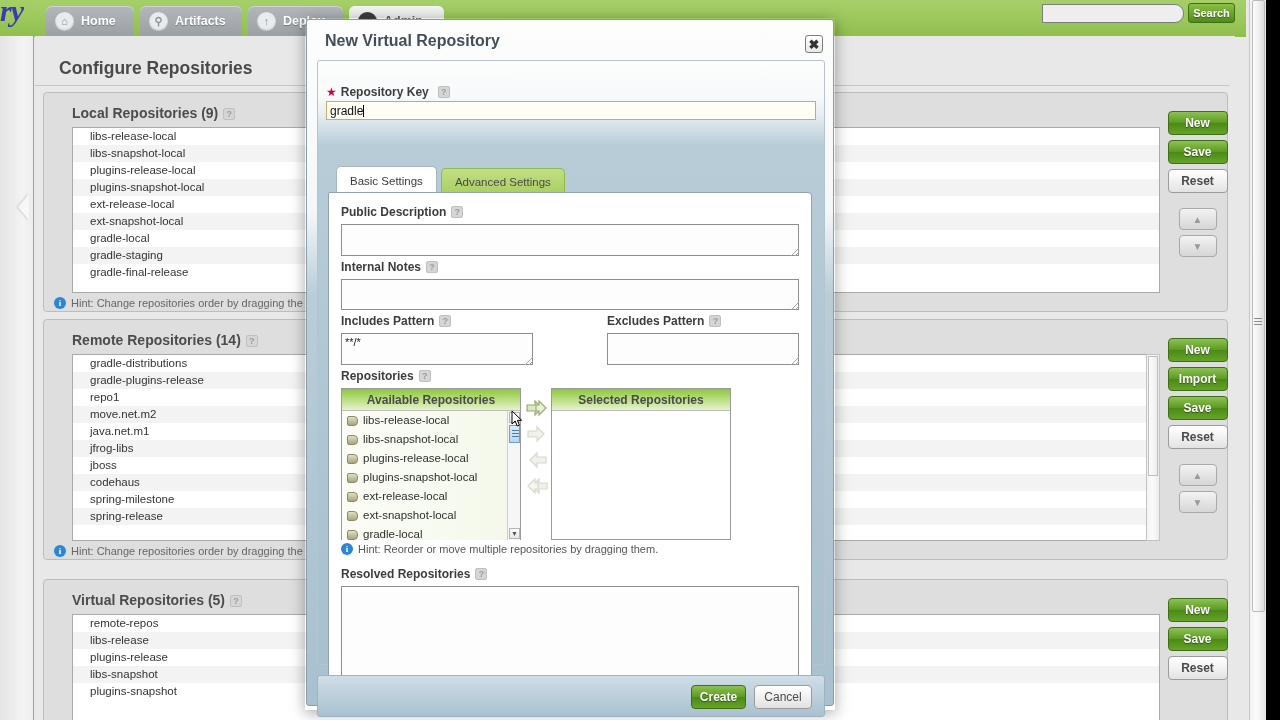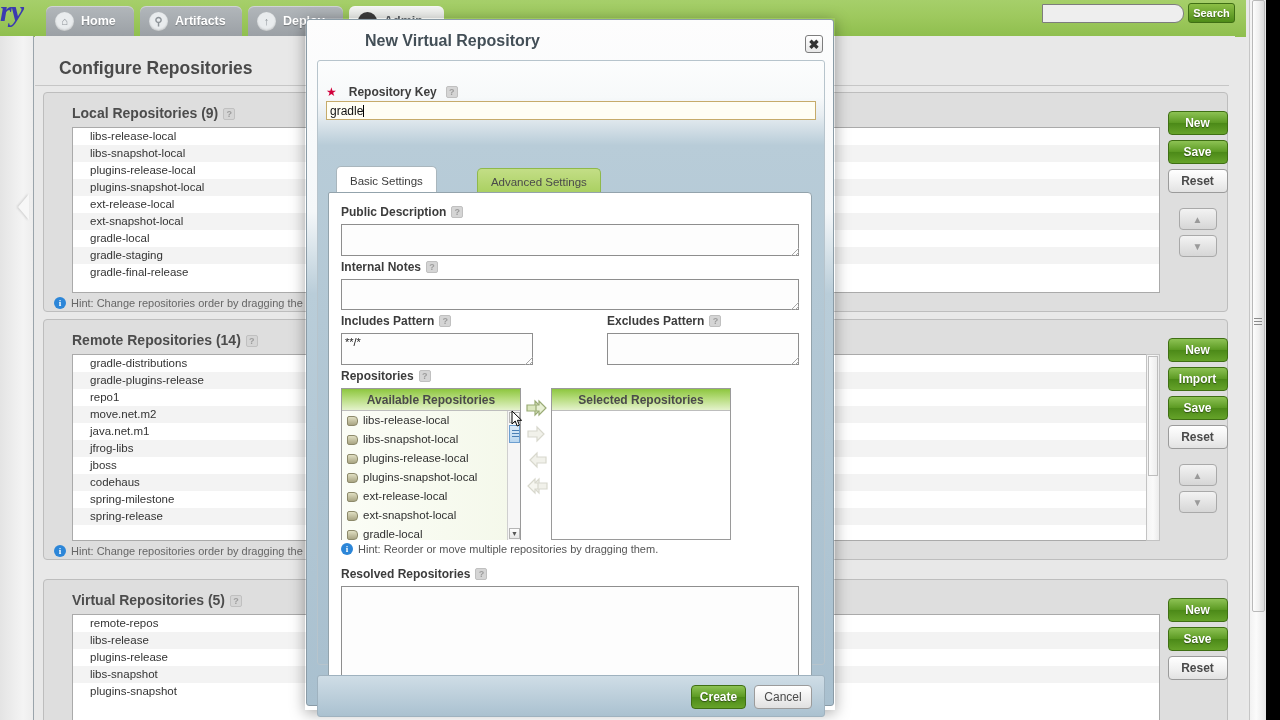--- a/index.html
+++ b/index.html
@@ -211,62 +211,62 @@
   }
   .modal {
     position: absolute; left: 306px; top: 19px;
     width: 528px; height: 687px;
     background: linear-gradient(to bottom,#fdfdfd 0%,#f4f7f9 28%,#b9cdd9 40%,#a9c0cf 100%);
     border: 1px solid #8a9ba6;
     border-radius: 3px;
   }
   .modal-title {
     position: absolute; left: 18px; top: 12px;
-    font-size: 16px; font-weight: bold; color: #434f57; margin-left: 40px;
+    font-size: 16px; font-weight: bold; color: #434f57;
   }
   .modal-close {
     position: absolute; right: 10px; top: 15px;
     width: 18px; height: 18px; border-radius: 3px;
     background: linear-gradient(to bottom,#ffffff,#e8e8e8);
     border: 1px solid #7d7d7d;
     display: flex; align-items: center; justify-content: center;
     font-size: 13px; font-weight: bold; color: #333333; line-height: 1;
   }
 
   .modal-body {
     position: absolute; left: 10px; top: 40px;
     width: 508px; height: 605px;
     background: linear-gradient(to bottom,#fcfdfd 0%,#f7f9fa 6%,#e7edf1 9%,#b8ccd8 14%,#a9c0cf 100%);
     border: 1px solid #b7c4cc;
     border-radius: 3px;
   }
 
   .req-star { color: #d1003c; font-size: 12px; }
-  .field-label { font-size: 12px; font-weight: bold; color: #3e3e3e; margin-left: 8px; }
+  .field-label { font-size: 12px; font-weight: bold; color: #3e3e3e; }
 
   .key-label { position: absolute; left: 8px; top: 24px; display: flex; align-items: center; gap: 4px; }
   .key-input {
     position: absolute; left: 8px; top: 40px;
     width: 490px; height: 19px;
     background: #fffef4; border: 1px solid #c6ab6b;
     font-size: 12px; color: #111111;
     padding: 0 3px; line-height: 19px;
   }
   .caret { display:inline-block; width:1px; height:12px; background:#000; vertical-align:-2px; margin-left:0px; }
 
   .tabrow { position: absolute; left: 18px; top: 105px; display: flex; gap: 4px; align-items: flex-end; }
   .ftab {
     height: 26px; padding: 12px 13px;
     border-radius: 5px 5px 0 0;
     font-size: 11.5px; color: #4a4a4a;
     display: flex; align-items: center;
     border: 1px solid #a9b6bd; border-bottom: none;
   }
   .ftab.active { background: #ffffff; height: 28px; color:#3b3b3b; }
-  .ftab.inactive { background: linear-gradient(to bottom,#c3de86,#a8cf5f); border-color:#8fb94a;margin-left:36px; }
+  .ftab.inactive { background: linear-gradient(to bottom,#c3de86,#a8cf5f); border-color:#8fb94a; }
 
   .formpanel {
     position: absolute; left: 10px; top: 131px;
     width: 484px; height: 504px;
     background: #ffffff; border: 1px solid #93a3ac;
     border-radius: 2px 4px 4px 4px;
   }
 
   .lbl { position: absolute; font-size: 12px; font-weight: bold; color: #3c3c3c; }
   .ta {

